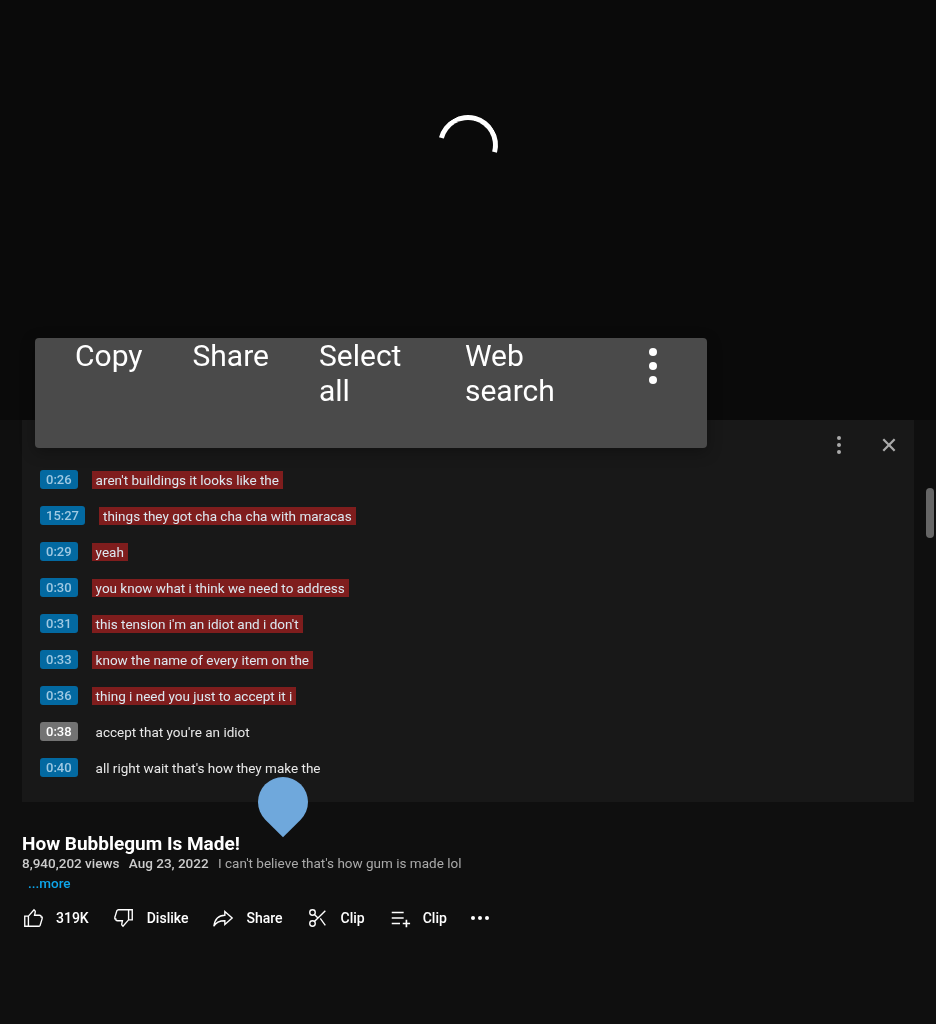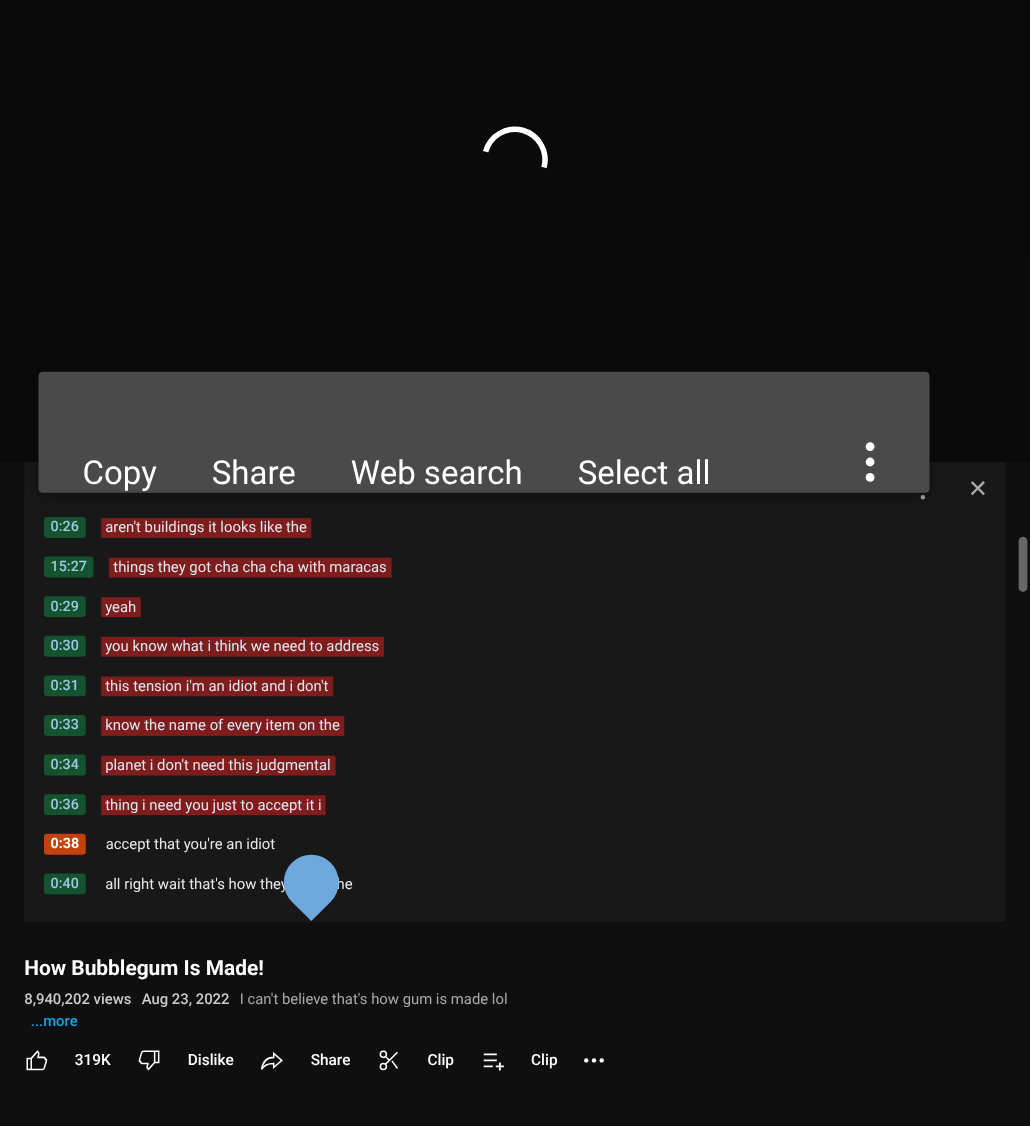--- a/index.html
+++ b/index.html
@@ -33,26 +33,26 @@
       border-right-color: #fff;
       border-radius: 50%;
       position: absolute;
       top: 115px;
       transform: rotate(-30deg);
     }
     .context-menu {
       position: absolute;
       top: 338px;
       left: 35px;
-      width: 810px;
+      width: 672px;
       height: 110px;
       background: #4a4a4a;
       border-radius: 4px;
       display: flex;
-      align-items: flex-end;
+      align-items: flex-start;
       padding: 0 40px;
       z-index: 100;
       box-shadow: 0 4px 15px rgba(0,0,0,0.3);
     }
     .context-menu-item {
       color: #fff;
       font-size: 30px;
       font-weight: 400;
       margin-right: 50px;
       cursor: pointer;
@@ -113,34 +113,33 @@
       padding: 20px 18px 8px;
       position: relative;
     }
     .transcript-row {
       display: flex;
       align-items: center;
       margin-bottom: 17px;
       cursor: pointer;
     }
     .timestamp {
-      background: #14532d;
+      background: #0369a1;
       color: #9fc9e3;
       font-size: 13px;
       padding: 2px 6px;
       border-radius: 3px;
       margin-right: 14px;
       font-weight: 500;
       min-width: 30px;
       text-align: center;
     }
     .timestamp.selected {
-      background: #c2410c;
+      background: #737373;
       color: #fff;
-      font-weight: bold;
     }
     .transcript-text {
       font-size: 13.5px;
       color: #e8e8e8;
       padding: 1px 4px;
     }
     .transcript-text.highlighted {
       background: #7f1d1d;
       color: #dce8f0;
     }
@@ -167,21 +166,20 @@
       height: 50px;
       background: #666;
       border-radius: 4px;
     }
     .video-info {
       padding: 30px 22px 0;
     }
     .video-title {
       font-size: 19px;
       font-weight: 700;
-      margin-bottom: 10px;
     }
     .video-meta {
       font-size: 13.5px;
       color: #aaa;
       margin-bottom: 4px;
     }
     .video-meta .views, .video-meta .date {
       color: #ccc;
       font-weight: 500;
     }
@@ -197,21 +195,21 @@
     }
     .action-bar {
       display: flex;
       align-items: center;
       gap: 24px;
       padding: 16px 22px;
     }
     .action-btn {
       display: flex;
       align-items: center;
-      gap: 24px;
+      gap: 12px;
       cursor: pointer;
       font-size: 14px;
       font-weight: 500;
       color: #fff;
     }
     .action-icon {
       width: 22px;
       height: 22px;
       display: flex;
       align-items: center;
@@ -231,22 +229,22 @@
 </head>
 <body>
 
 <div class="video-area">
   <div class="spinner"></div>
 </div>
 
 <div class="context-menu">
   <div class="context-menu-item">Copy</div>
   <div class="context-menu-item">Share</div>
+  <div class="context-menu-item">Select all</div>
   <div class="context-menu-item">Web search</div>
-  <div class="context-menu-item">Select all</div>
   <div class="context-menu-more">
     <span></span>
       <span></span>
       <span></span>
   </div>
 </div>
 
 <div class="transcript-panel">
   <div class="transcript-header">
     <div class="transcript-icon transcript-more">
@@ -273,24 +271,20 @@
         <span class="timestamp">0:30</span>
         <span class="transcript-text highlighted">you know what i think we need to address</span>
       </div>
       <div class="transcript-row">
         <span class="timestamp">0:31</span>
         <span class="transcript-text highlighted">this tension i'm an idiot and i don't</span>
       </div>
       <div class="transcript-row">
         <span class="timestamp">0:33</span>
         <span class="transcript-text highlighted">know the name of every item on the</span>
-      </div>
-      <div class="transcript-row">
-        <span class="timestamp">0:34</span>
-        <span class="transcript-text highlighted">planet i don't need this judgmental</span>
       </div>
       <div class="transcript-row">
         <span class="timestamp">0:36</span>
         <span class="transcript-text highlighted">thing i need you just to accept it i</span>
       </div>
       <div class="transcript-row">
         <span class="timestamp selected">0:38</span>
         <span class="transcript-text">accept that you're an idiot</span>
       </div>
       <div class="transcript-row">

